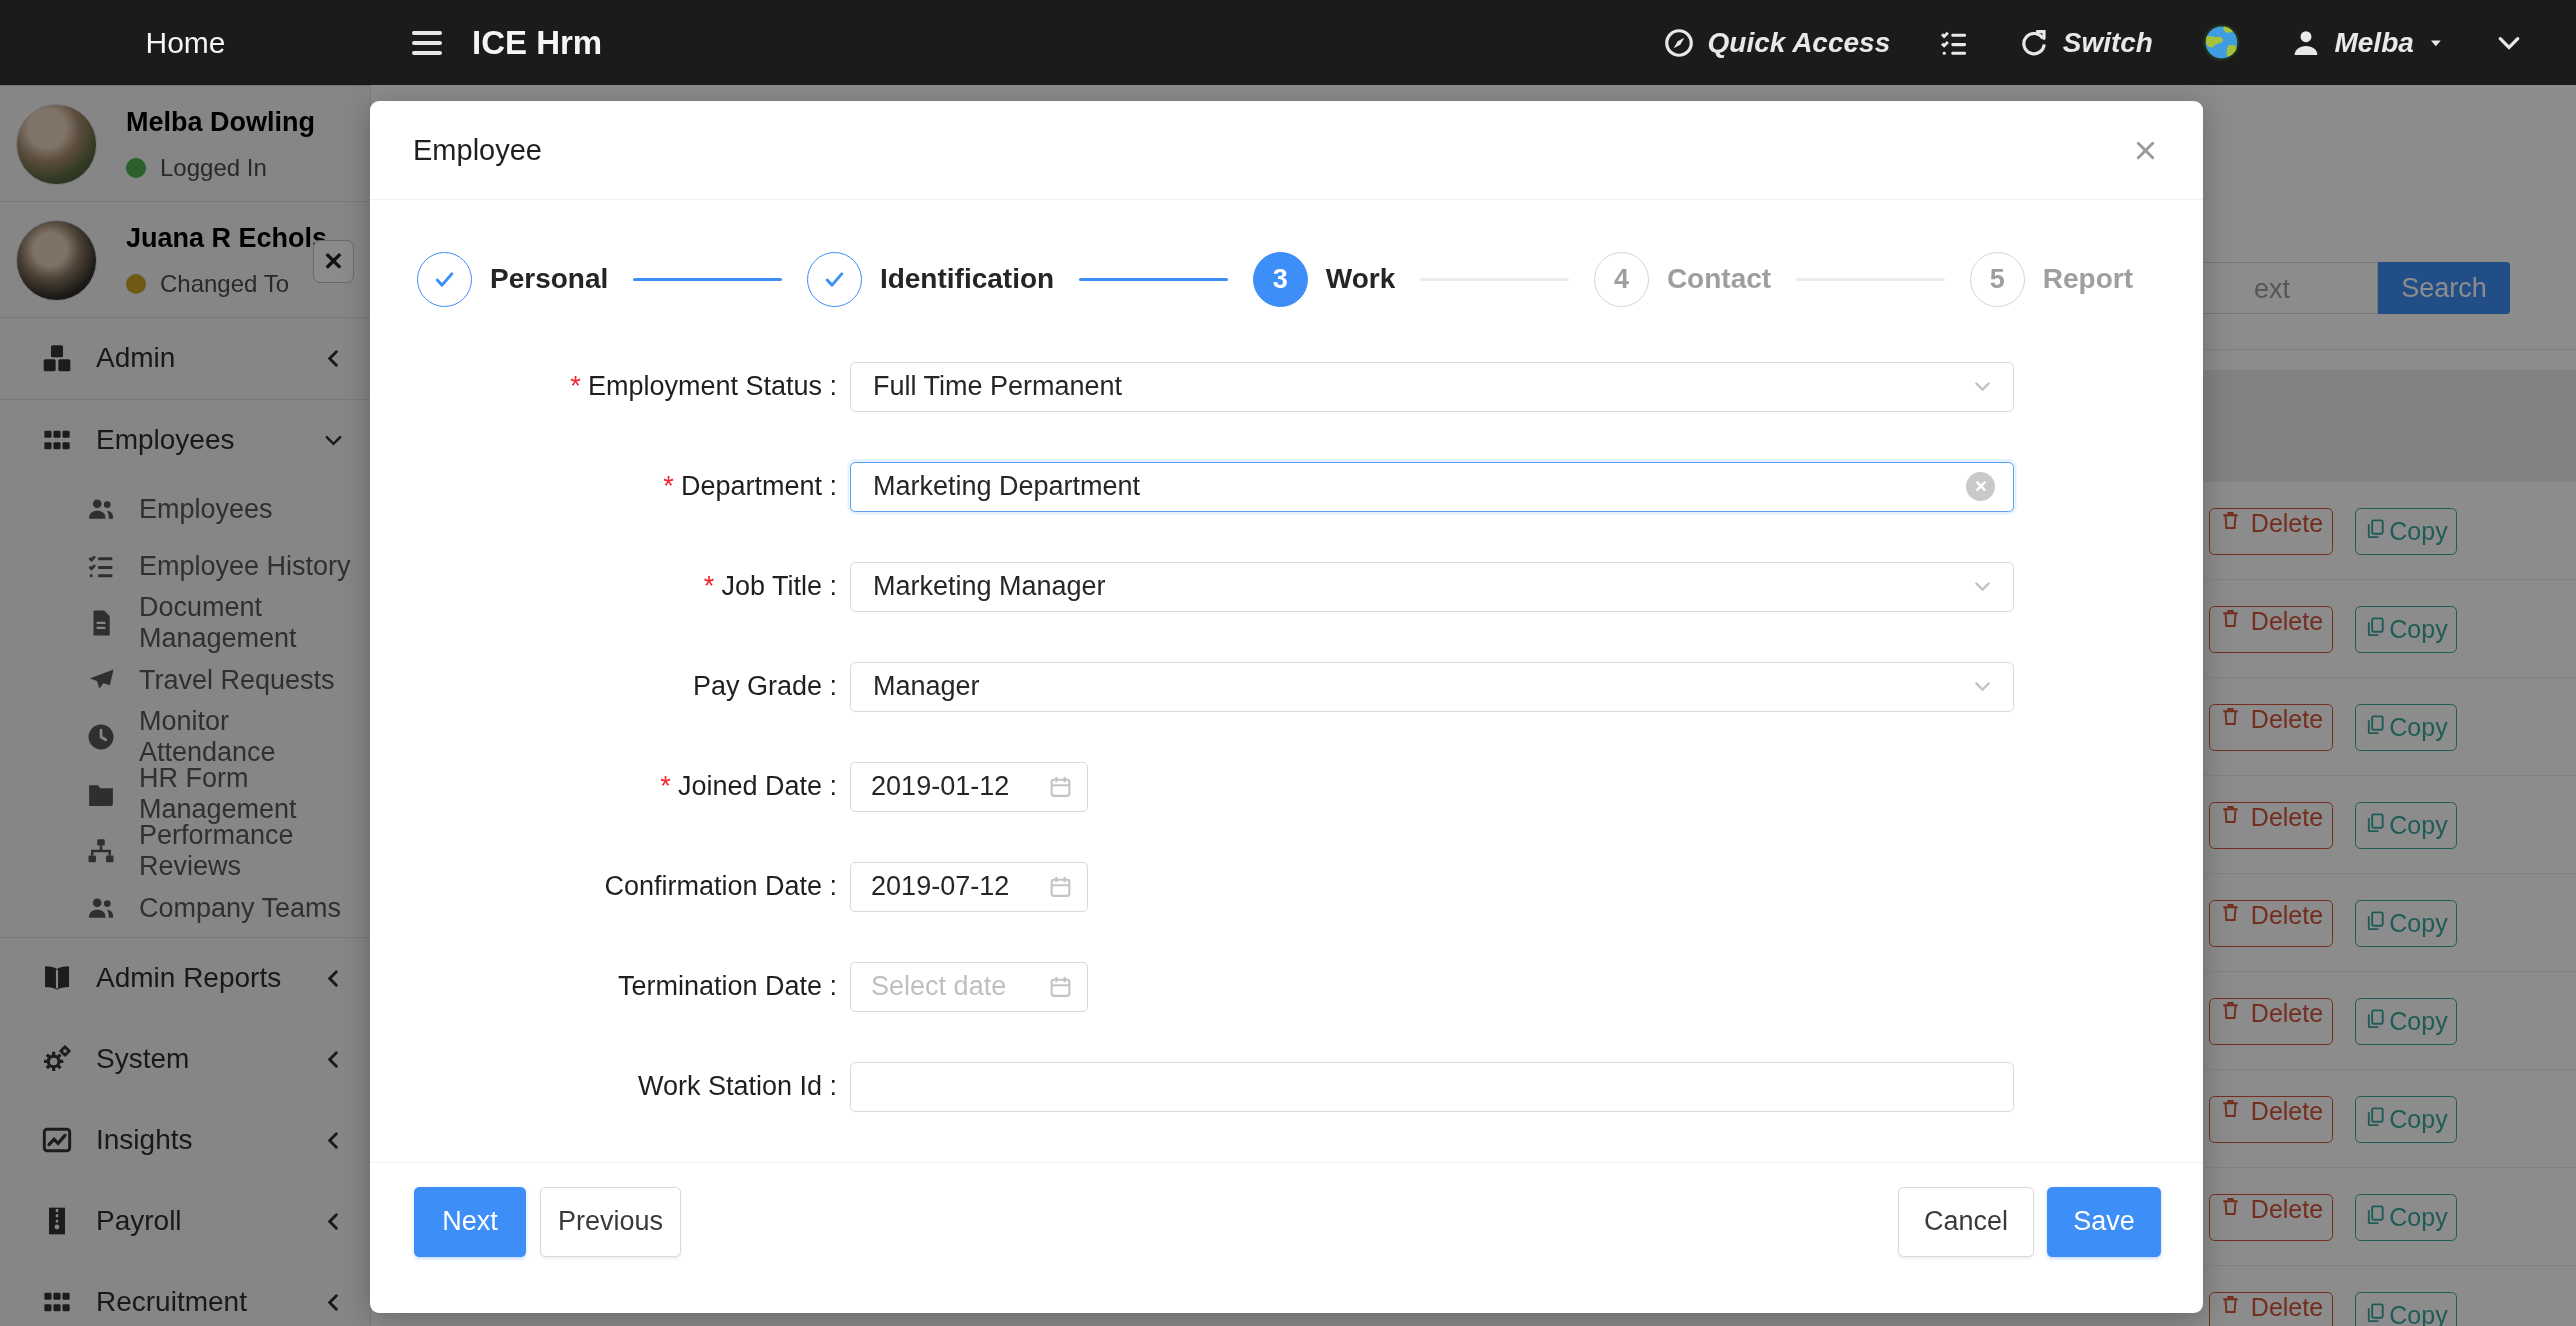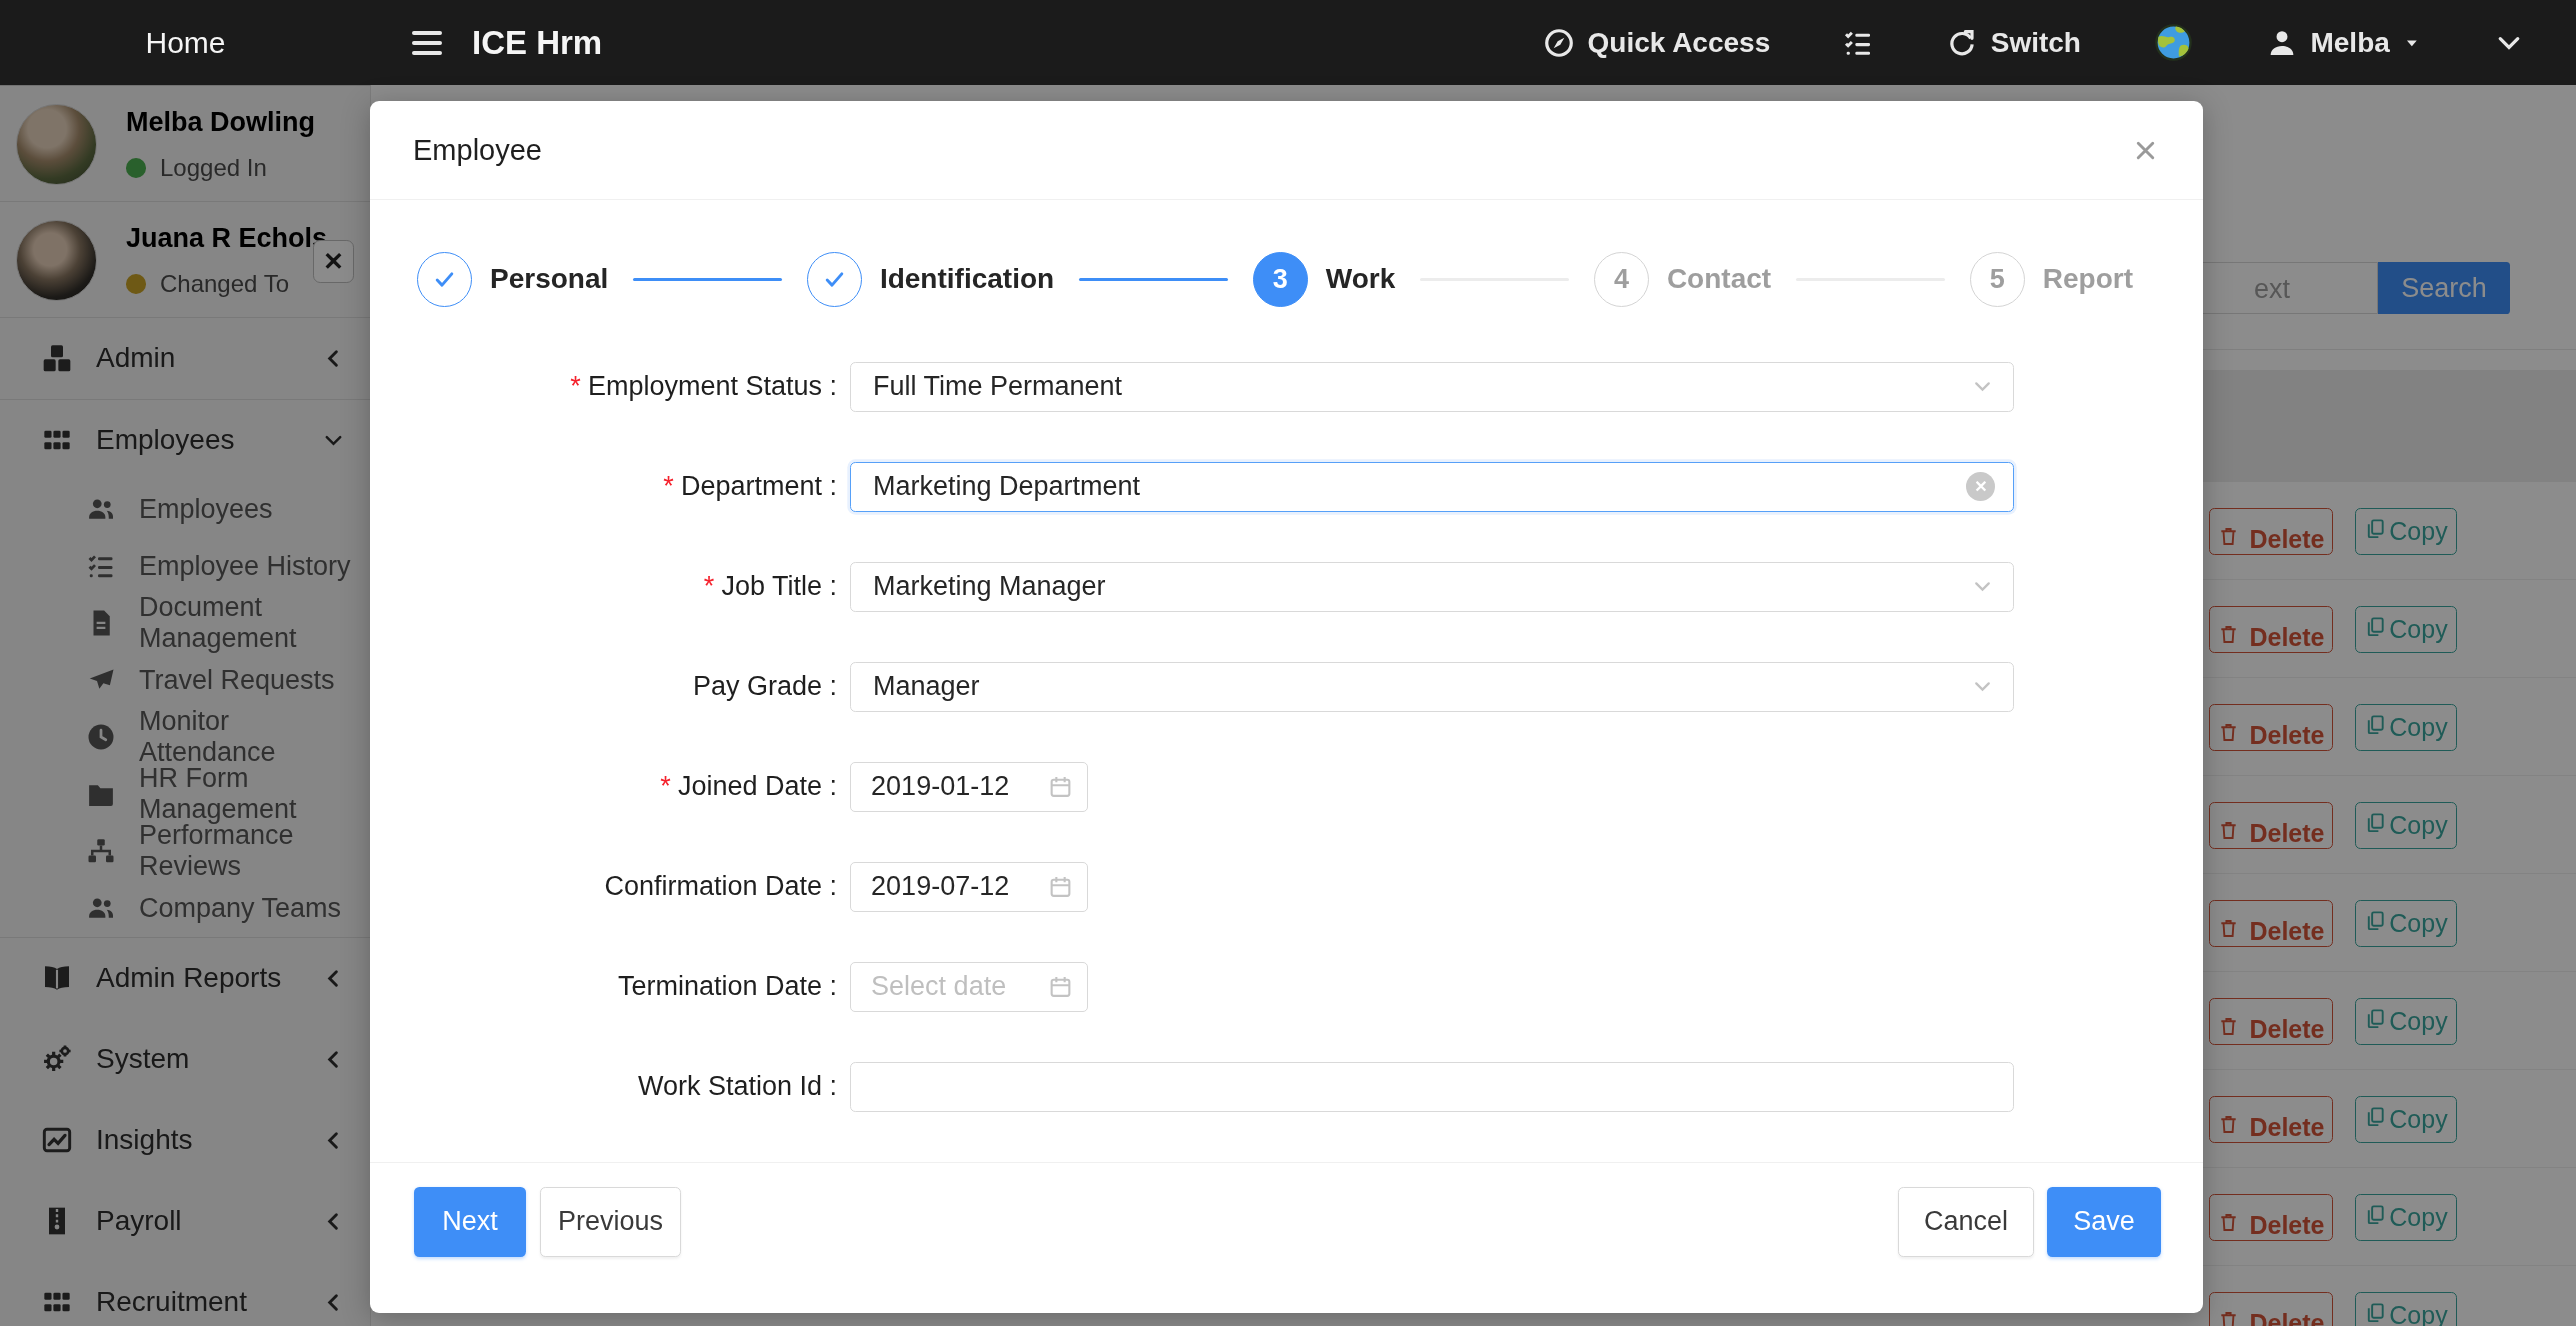--- a/index.html
+++ b/index.html
@@ -6,21 +6,21 @@
   html,body { width:2576px; height:1326px; overflow:hidden; }
   body { font-family:"Liberation Sans", sans-serif; background:#fff; position:relative; }
 
   
   .topbar { position:absolute; top:0; left:0; width:2576px; height:85px; background:#1b1b1b;
             display:flex; align-items:center; z-index:50; color:#ededed; }
   .tb-home { width:371px; text-align:center; font-size:30px; color:#f5f5f5; }
   .tb-burger { margin-left:38px; display:flex; align-items:center; cursor:pointer; }
   .tb-brand { margin-left:27px; font-size:33px; font-weight:700; color:#f5f5f5; }
   .tb-spacer { flex:1; }
-  .tb-right { display:flex; align-items:center; gap:72px; padding-right:52px; }
+  .tb-right { display:flex; align-items:center; gap:48px; padding-right:52px;font-style:italic; }
   .tb-item { display:flex; align-items:center; gap:12.5px; font-size:28px; font-weight:600; color:#e8e8e8; cursor:pointer; }
   .tb-icon svg { display:block; }
 
   
   .sidebar { position:absolute; top:85px; left:0; width:371px; height:1241px; background:#f4f4f4;
              border-top:0.9px solid #cfcfcf; border-right:0.9px solid #e2e2e2; z-index:10; overflow:hidden; }
   .pcard { position:relative; padding:18px 18px 16px 16px; }
   .pcard .row { display:flex; align-items:center; }
   .avatar { width:81px; height:81px; border-radius:50%; border:1.8px solid #d8d8d8; flex:none; }
   .avatar.a1 { background:radial-gradient(circle at 38% 30%, #e7d3bd 0 26%, #a78d6d 44%, #5d6b41 68%, #34432b 100%); }
@@ -46,21 +46,21 @@
   .srch-input { position:absolute; left:1513px; top:177px; width:494px; height:52px; background:#fff;
                 border:0.9px solid #d9d9d9; border-radius:3.6px 0 0 3.6px; }
   .srch-frag { position:absolute; left:369px; top:10.7px; font-size:27px; color:#9e9e9e; }
   .srch-btn { position:absolute; left:2007px; top:177px; width:132px; height:52px; background:#3e8ef7; color:#fff;
               font-size:27px; border:none; border-radius:0 3.6px 3.6px 0; display:flex; align-items:center; justify-content:center; cursor:pointer; }
   .pg-div { position:absolute; left:0; top:264px; width:100%; height:0.9px; background:#e8e8e8; }
   .thead-band { position:absolute; left:0; top:285px; width:100%; height:112px; background:#ededed; }
   .rows { position:absolute; left:0; top:397px; width:100%; }
   .t-row { height:98px; border-bottom:0.9px solid #efefef; position:relative; }
   .btn-del { position:absolute; left:1838px; top:26px; width:124px; height:47px; border:0.9px solid #d4553a; color:#d4553a;
-             background:#fff; border-radius:5.4px; font-size:25px; display:flex; align-items:flex-end; justify-content:center; gap:9px; cursor:pointer;font-weight:bold; }
+             background:#fff; border-radius:5.4px; font-size:25px; display:flex; align-items:flex-start; justify-content:center; gap:9px; cursor:pointer; }
   .btn-copy { position:absolute; left:1984px; top:26px; width:102px; height:47px; border:0.9px solid #3aa79e; color:#3aa79e;
               background:#fff; border-radius:5.4px; font-size:25px; display:flex; align-items:center; justify-content:center; gap:2px; cursor:pointer; }
 
   
   .mask { position:absolute; left:0; top:0; width:2576px; height:1326px; background:rgba(0,0,0,0.45); z-index:40; }
 
   
   .modal { position:absolute; left:370px; top:101px; width:1833px; height:1212px; background:#fff; border-radius:9px;
            box-shadow:0 5.4px 29px rgba(0,0,0,.25); z-index:60; }
   .m-head { height:98px; display:flex; align-items:center; padding:0 43px; }

